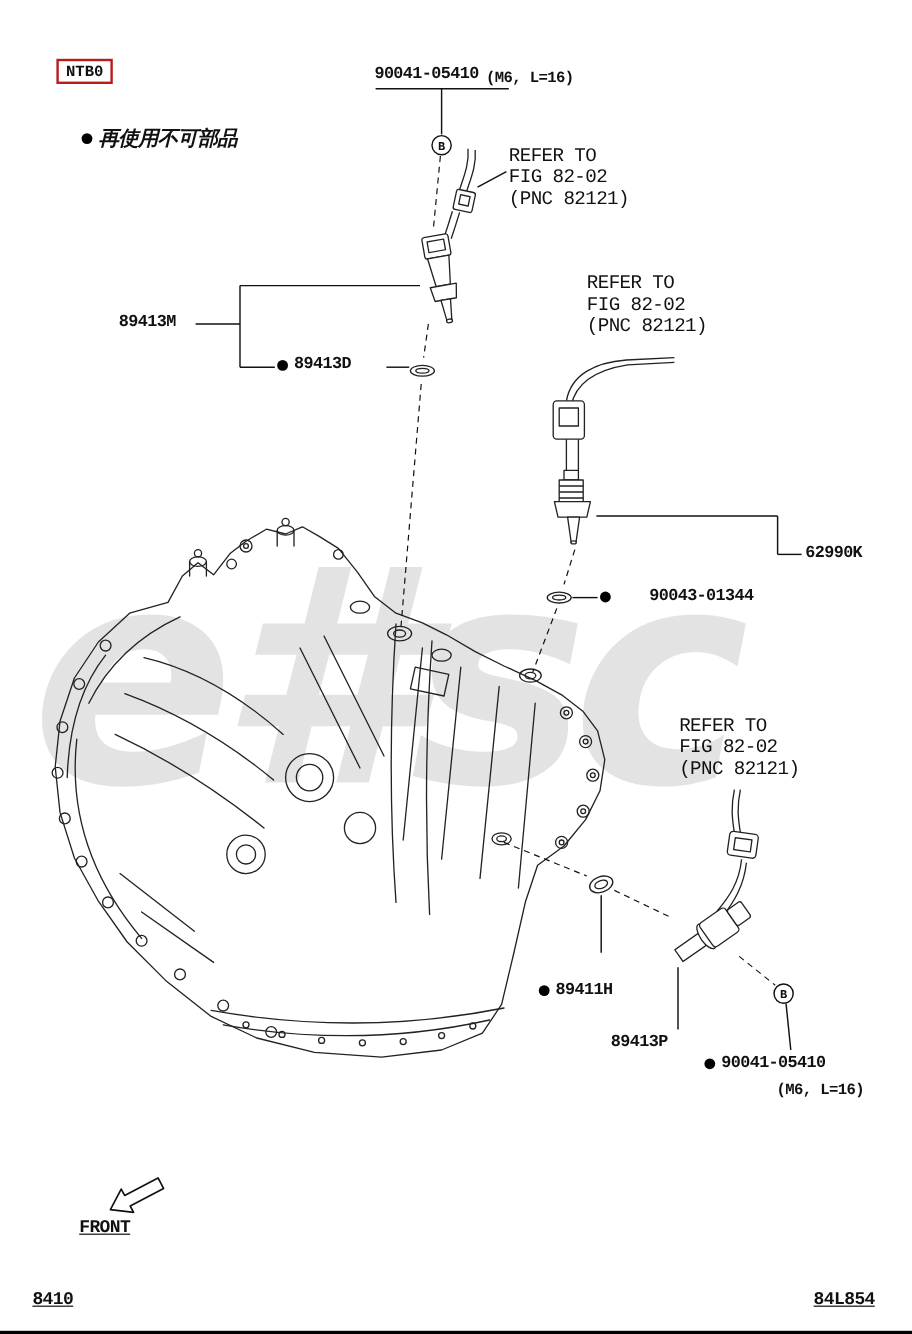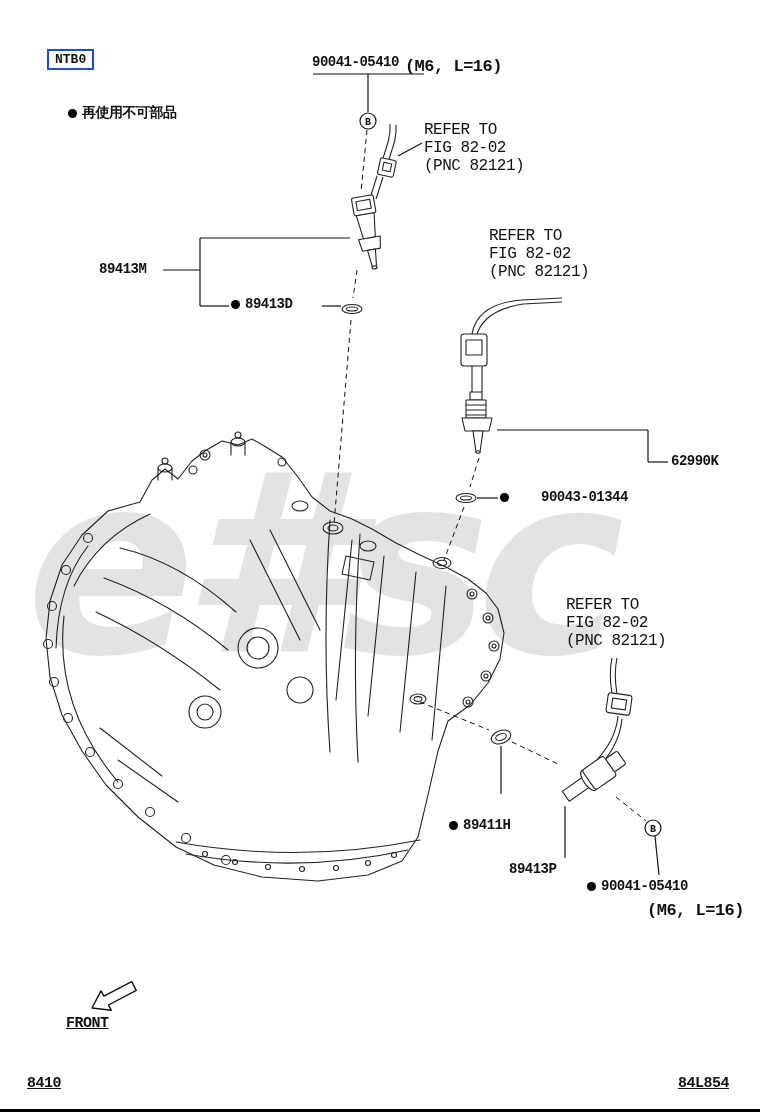--- a/index.html
+++ b/index.html
@@ -5,27 +5,27 @@
   * { margin:0; padding:0; box-sizing:border-box; }
   html,body { background:#fff; }
   #page {
     position:relative; width:760px; height:1112px; background:#fff; overflow:hidden;
     font-family:"Liberation Mono","DejaVu Sans Mono",monospace; color:#111;
   }
   svg.canvas { position:absolute; left:0; top:0; }
   .lbl { position:absolute; font-weight:700; white-space:nowrap; letter-spacing:-0.5px; }
   .s17 { font-size:14px; }
   .s15 { font-size:15px;text-decoration:underline; }
-  .s13 { font-size:17px; }
+  .s13 { font-size:13px; }
   .note { position:absolute; font-weight:400; font-size:16px; line-height:18px; letter-spacing:-0.5px; }
   .row { display:flex; align-items:center; gap:5px; }
   .baseline { display:flex; align-items:flex-start; gap:6px; }
   .dot { width:9px; height:9px; background:#000; border-radius:50%; flex:0 0 auto; }
-  .box { position:absolute; border:2px solid #1d4ed8; padding:1px 6px; font-size:13px; font-weight:700; }
-  .cjk { font-family:"Liberation Sans","DejaVu Sans",sans-serif; font-weight:700; font-size:14px; }
+  .box { position:absolute; border:2px solid #b91c1c; padding:1px 6px; font-size:13px; font-weight:700; }
+  .cjk { font-family:"Liberation Sans","DejaVu Sans",sans-serif; font-weight:700; font-size:17px;font-style:italic; }
   .spec { margin-top:3px; }
   .bottom-rule { position:absolute; left:0; right:0; bottom:0; height:3px; background:#000; }
 </style>
 </head>
 <body>
 
 <div id="page">
 
   <svg class="canvas" width="760" height="1112" viewBox="0 0 760 1112">
 

